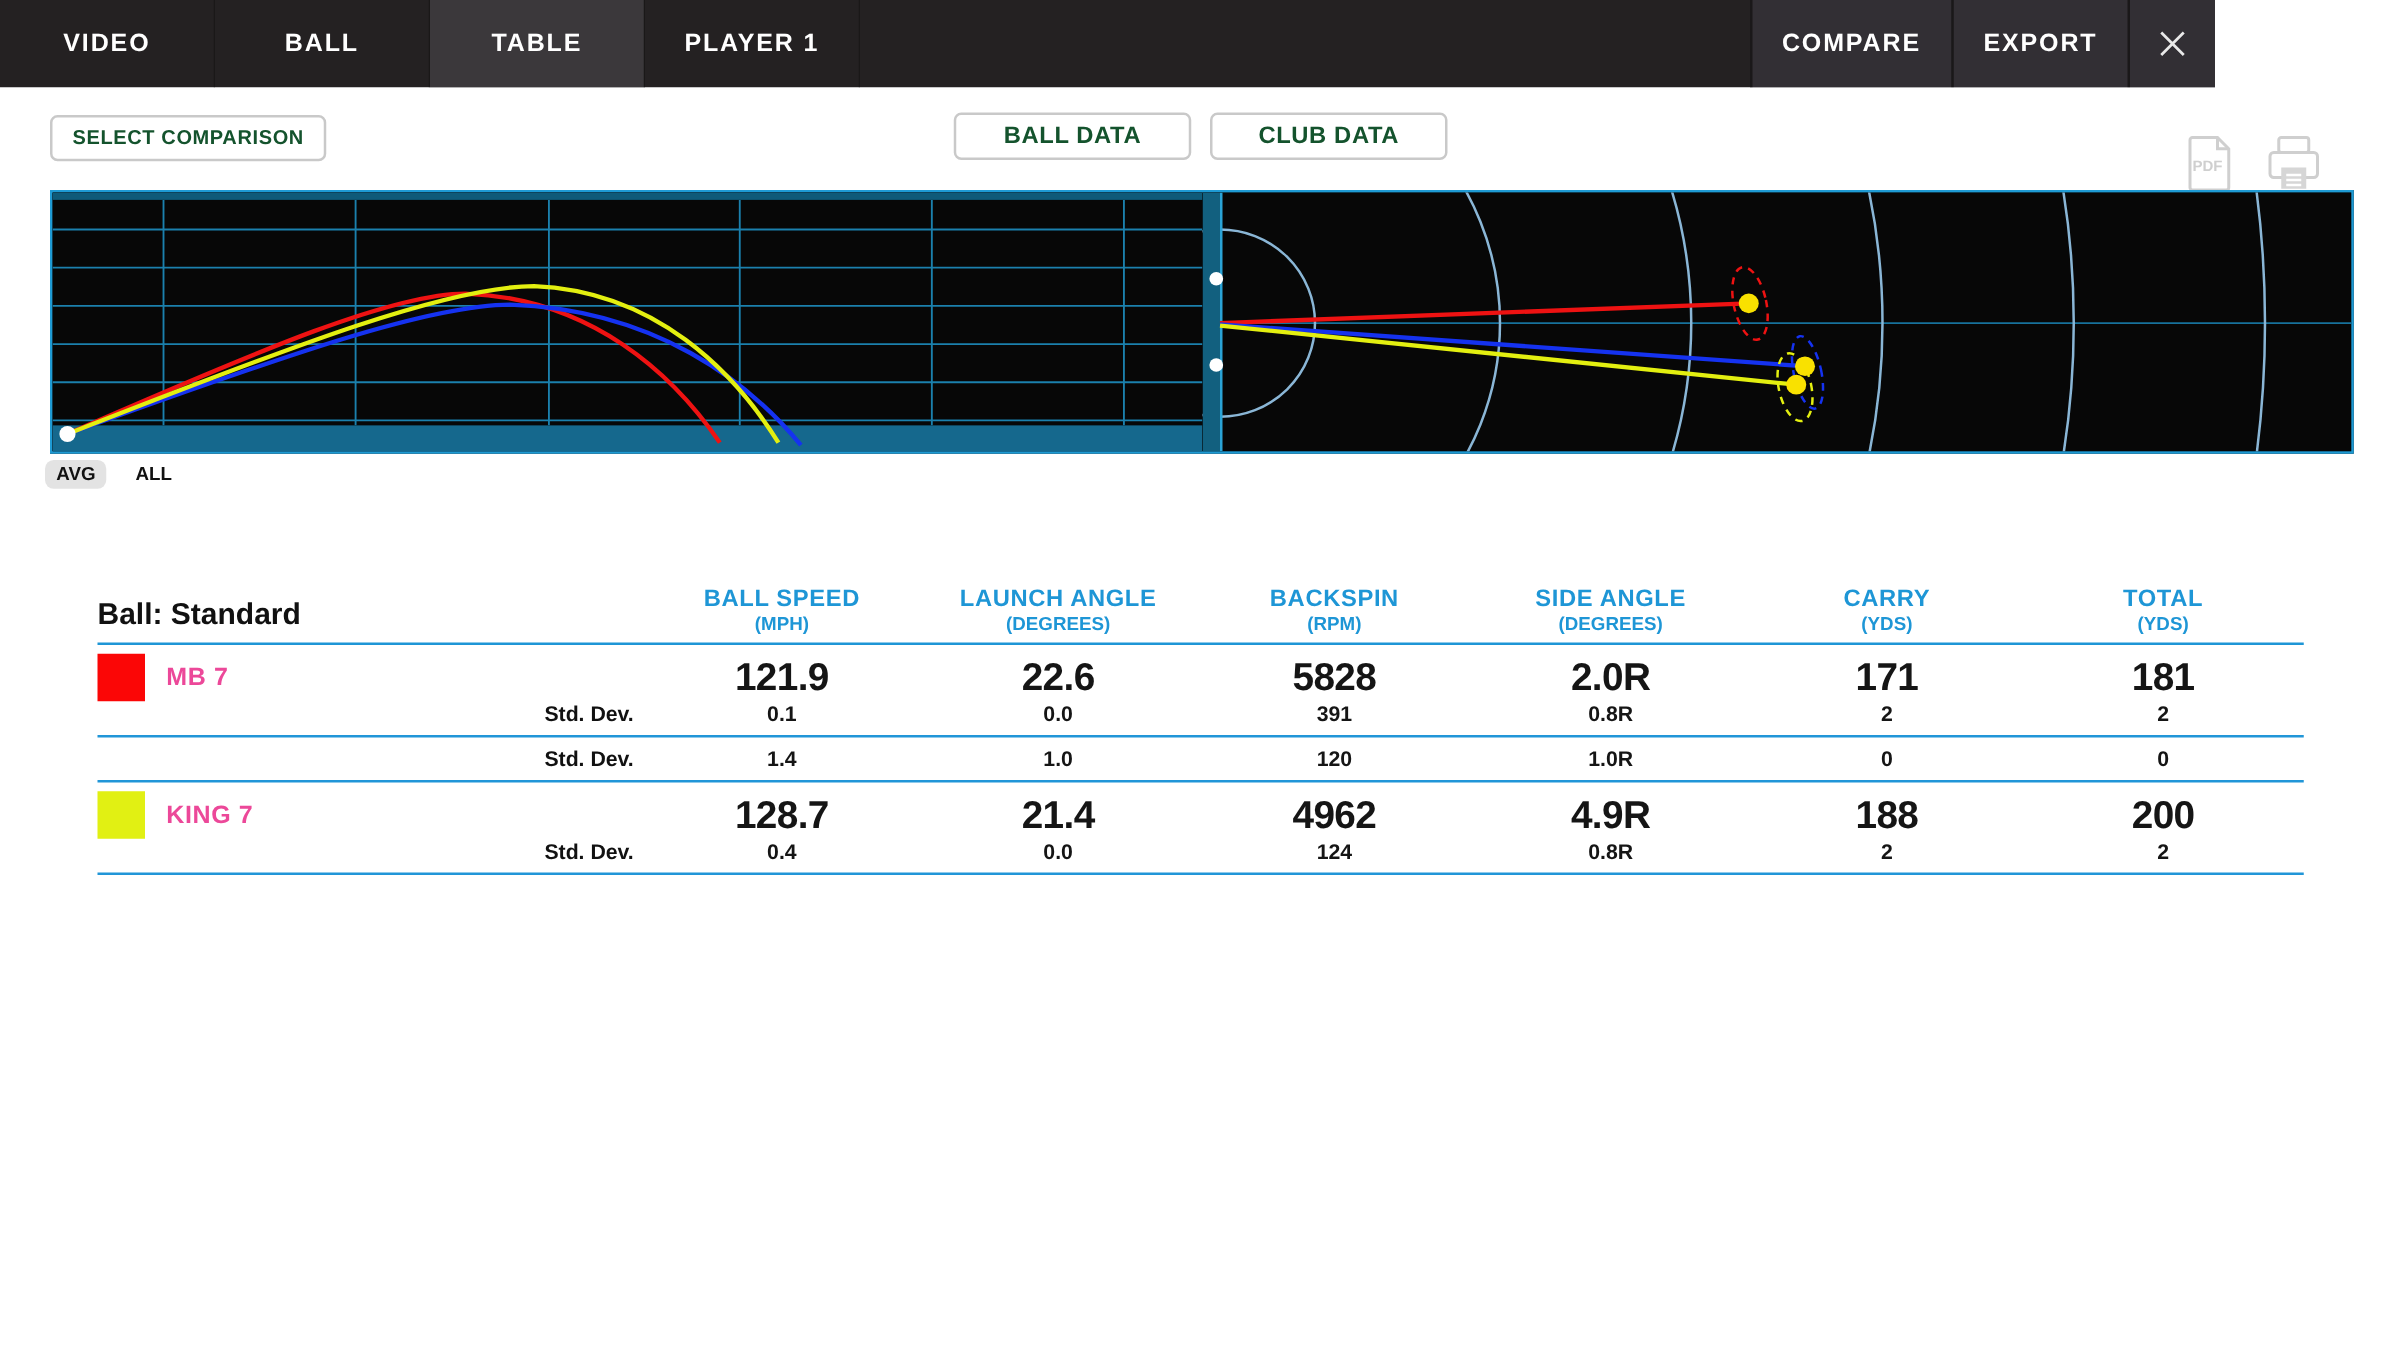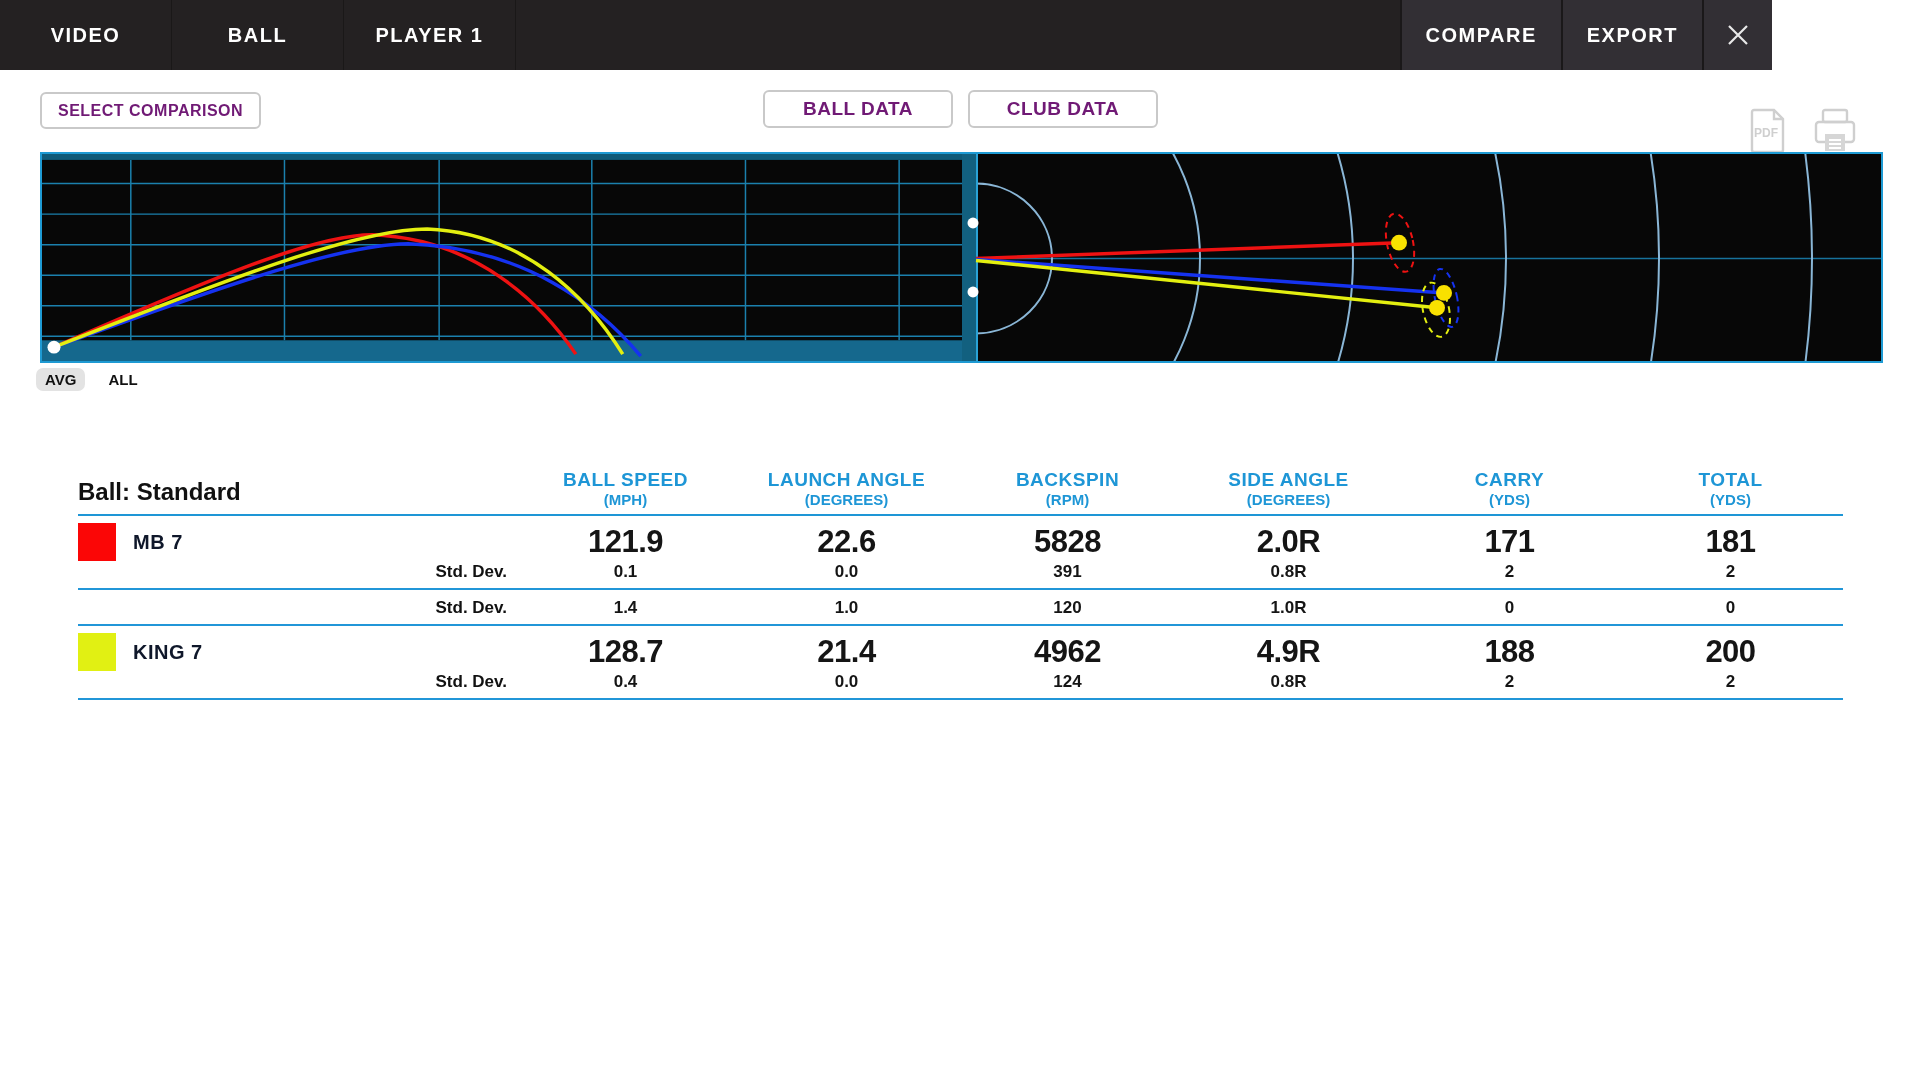--- a/index.html
+++ b/index.html
@@ -22,21 +22,21 @@
     min-width:140px; padding:0 24px; height:70px; display:flex; align-items:center; justify-content:center;
     color:#fff; font-size:20px; font-weight:bold; letter-spacing:1.5px; cursor:pointer;
     border-left:2px solid #1a1819;
   }
   .nav-close { width:70px; height:70px; display:flex; align-items:center; justify-content:center; border-left:2px solid #1a1819; cursor:pointer; }
   
   .toolbar { position:absolute; left:0; top:70px; width:1920px; height:82px; background:#fff; }
   .btn {
     position:absolute; background:#fff; border:2px solid #c9c9c9; border-radius:6px;
     display:flex; align-items:center; justify-content:center;
-    font-weight:bold; color:#701a75; cursor:pointer; white-space:nowrap;
+    font-weight:bold; color:#14532d; cursor:pointer; white-space:nowrap;
   }
   .btn-select { left:40px; top:22px; height:37px; padding:0 16px; font-size:16px; letter-spacing:0.5px; }
   .btn-ball  { left:763px; top:20px; width:190px; height:38px; font-size:19px; letter-spacing:0.5px; }
   .btn-club  { left:968px; top:20px; width:190px; height:38px; font-size:19px; letter-spacing:0.5px; }
   .tool-icon { position:absolute; top:38px; cursor:pointer; }
   .icon-pdf { left:1750px; }
   .icon-print { left:1814px; }
   
   .chart-wrap {
     position:absolute; left:40px; top:152px; width:1843px; height:211px;
@@ -52,32 +52,33 @@
   .tgrid { display:grid; grid-template-columns:437px repeat(6, 221px); }
   .thead { border-bottom:2px solid #1e96d6; padding-bottom:6px; align-items:end; }
   .ball-label { font-size:24px; font-weight:bold; color:#111; align-self:end; padding-bottom:2px;margin-top:48px; }
   .col-head { text-align:center; color:#1e96d6; font-weight:bold; line-height:1.15; }
   .col-head .cname { font-size:19px; letter-spacing:0.5px; }
   .col-head .cunit { font-size:15px; }
   .trow { border-bottom:2px solid #2196d8; padding:7px 0 6px 0; }
   .row-main { align-items:center; }
   .club-cell { display:flex; align-items:center; gap:17px; }
   .chip { width:38px; height:38px; flex:none; }
-  .club-name { font-size:20px; font-weight:bold; color:#0f172a; letter-spacing:0.5px; }
+  .club-name { font-size:20px; font-weight:bold; color:#ec4899; letter-spacing:0.5px; }
   .val { text-align:center; font-size:31px; font-weight:bold; color:#151515; letter-spacing:-0.5px; line-height:38px; }
   .stdrow { margin-top:1px; }
   .stddev-label { text-align:right; padding-right:8px; font-size:17px; font-weight:bold; color:#111; }
   .stdval { text-align:center; font-size:17px; font-weight:bold; color:#151515; }
 </style>
 </head>
 <body>
 
 <div class="nav">
   <div class="nav-tab">VIDEO</div>
   <div class="nav-tab">BALL</div>
+  <div class="nav-tab active">TABLE</div>
   <div class="nav-tab">PLAYER 1</div>
   <div class="nav-spacer"></div>
   <div class="nav-right">
     <div class="nav-action">COMPARE</div>
     <div class="nav-action">EXPORT</div>
     <div class="nav-close">
       <svg width="26" height="26" viewBox="0 0 26 26">
         <path d="M4 4 L22 22 M22 4 L4 22" stroke="#e9e9e9" stroke-width="2.2" fill="none"></path>
       </svg>
     </div>

